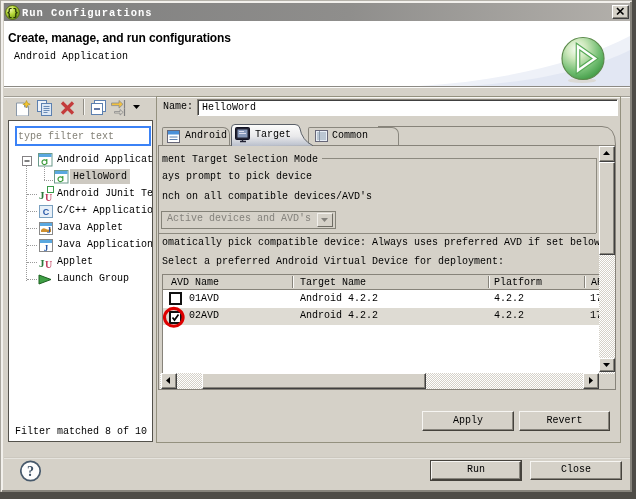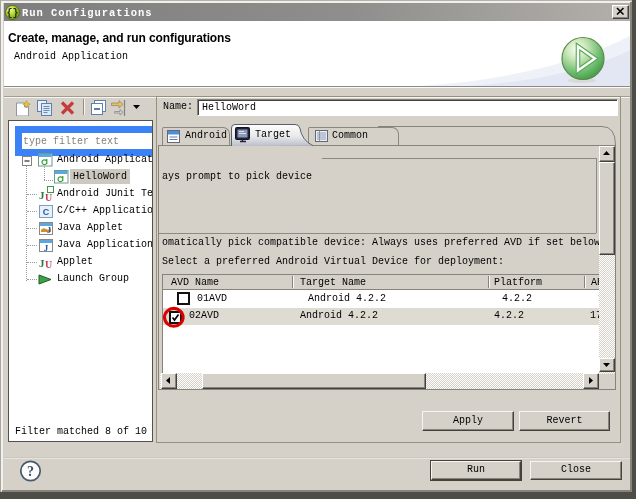--- a/index.html
+++ b/index.html
@@ -102,21 +102,21 @@
   <path d="M13.5 1 v8.5" stroke="#808080" stroke-width="1.2"></path>
   <path d="M3.5 12.5 h5.5 v-2 l3.2 2.8 -3.2 2.8 v-2 h-5.5 z" fill="#d5d1c8" stroke="#8c8c8c" stroke-width="0.8"></path>
   <path d="M13.5 9.5 v7.5" stroke="#808080" stroke-width="1.2"></path>
 </svg>
 <svg class="abs" style="left:133px;top:105px" width="8" height="5">
     <polygon points="0,0 7,0 3.5,4" fill="#000"></polygon>
   </svg>
 
 <div class="abs" style="left:8px;top:120px;width:143px;height:320px;background:#fff;border:1px solid #54524c;overflow:hidden;">
 
-  <div class="abs" style="left:6px;top:5px;width:132px;height:16px;background:#fff;border:7px solid #3b82f6;">
+  <div class="abs" style="left:6px;top:5px;width:132px;height:16px;background:#fff;border:2px solid #3b82f6;">
     <div class="abs" style="left:1px;top:3px;color:#848278;">type filter text</div>
   </div>
 
   <div class="abs" style="left:17px;top:43px;width:1px;height:117px;border-left:1px dotted #9a9a9a"></div>
   <div class="abs" style="left:35px;top:44px;width:1px;height:15px;border-left:1px dotted #9a9a9a"></div>
   <div class="abs" style="left:35px;top:59px;width:9px;height:1px;border-top:1px dotted #9a9a9a"></div>
   <div class="abs" style="left:18px;top:73px;width:10px;height:1px;border-top:1px dotted #9a9a9a"></div>
   <div class="abs" style="left:18px;top:90px;width:10px;height:1px;border-top:1px dotted #9a9a9a"></div>
   <div class="abs" style="left:18px;top:107px;width:10px;height:1px;border-top:1px dotted #9a9a9a"></div>
   <div class="abs" style="left:18px;top:124px;width:10px;height:1px;border-top:1px dotted #9a9a9a"></div>
@@ -243,37 +243,48 @@
 <svg class="abs" style="left:600px;top:126px" width="17" height="20">
     <path d="M 2 0.5 Q 15.5 0.5 15.5 19" fill="none" stroke="#87837a"></path>
   </svg>
 
 <div class="abs" style="left:158px;top:145px;width:456px;height:243px;border:1px solid #87837a;background:#d5d1c8;"></div>
 <div class="abs" style="left:159px;top:146px;width:456px;height:243px;background:#d5d1c8;overflow:hidden;">
 
   <div class="abs" style="left:163px;top:12px;width:274px;height:1px;background:#8d8a80"></div>
   <div class="abs" style="left:437px;top:12px;width:1px;height:75px;background:#8d8a80"></div>
   <div class="abs" style="left:0px;top:87px;width:437px;height:1px;background:#8d8a80"></div>
+  <div class="abs" style="left:3px;top:8px">ment Target Selection Mode</div>
   <div class="abs" style="left:3px;top:25px">ays prompt to pick device</div>
+  <div class="abs" style="left:3px;top:45px">nch on all compatible devices/AVD's</div>
+  <div class="abs" style="left:2px;top:65px;width:173px;height:16px;border:1px solid #848278;background:#d5d1c8;">
+    <div class="abs" style="left:5px;top:1px;color:#84827c">Active devices and AVD's</div>
+    <div class="abs" style="left:155px;top:1px;width:14px;height:12px;background:#d5d1c8;
+      border-top:1px solid #f2f0ec;border-left:1px solid #f2f0ec;border-right:1px solid #6e6c64;border-bottom:1px solid #6e6c64;">
+      <svg class="abs" style="left:3px;top:4px" width="8" height="5">
+          <polygon points="0,0 7,0 3.5,4" fill="#84827c"></polygon>
+        </svg>
+    </div>
+  </div>
   <div class="abs" style="left:3px;top:110px">Select a preferred Android Virtual Device for deployment:</div>
   <div class="abs" style="left:3px;top:91px">omatically pick compatible device: Always uses preferred AVD if set below</div>
 
   <div class="abs" style="left:3px;top:128px;width:436px;height:115px;background:#fff;border-left:1px solid #87837a;border-top:1px solid #87837a;">
     <div class="abs" style="left:0;top:0;width:436px;height:14px;background:#d5d1c8;border-bottom:1px solid #87837a;"></div>
     <div class="abs" style="left:8px;top:2px">AVD Name</div>
     <div class="abs" style="left:137px;top:2px">Target Name</div>
     <div class="abs" style="left:331px;top:2px">Platform</div>
     <div class="abs" style="left:428px;top:2px">AP</div>
     <div class="abs" style="left:129px;top:1px;width:1px;height:12px;background:#87837a"></div>
     <div class="abs" style="left:130px;top:1px;width:1px;height:12px;background:#fbfaf8"></div>
     <div class="abs" style="left:325px;top:1px;width:1px;height:12px;background:#87837a"></div>
     <div class="abs" style="left:326px;top:1px;width:1px;height:12px;background:#fbfaf8"></div>
     <div class="abs" style="left:421px;top:1px;width:1px;height:12px;background:#87837a"></div>
     <div class="abs" style="left:422px;top:1px;width:1px;height:12px;background:#fbfaf8"></div>
-    <div class="abs" style="left:8px;top:15px;width:436px;height:18px;background:#fff;">
+    <div class="abs" style="left:0;top:15px;width:436px;height:18px;background:#fff;">
       <div class="abs" style="left:6px;top:2px;width:9px;height:9px;border:2px solid #111;background:#fff"></div>
       <div class="abs" style="left:26px;top:3px">01AVD</div>
       <div class="abs" style="left:137px;top:3px">Android 4.2.2</div>
       <div class="abs" style="left:331px;top:3px">4.2.2</div>
       <div class="abs" style="left:427px;top:3px">17</div>
     </div>
     <div class="abs" style="left:0;top:33px;width:436px;height:17px;background:#dedbd3;">
       <div class="abs" style="left:6px;top:3px;width:9px;height:9px;border:2px solid #111;background:#fff">
         <svg class="abs" style="left:0px;top:0px" width="9" height="9">
             <path d="M1.5 4.5 L3.5 7 L7.5 1.5" stroke="#000" stroke-width="1.7" fill="none"></path>

